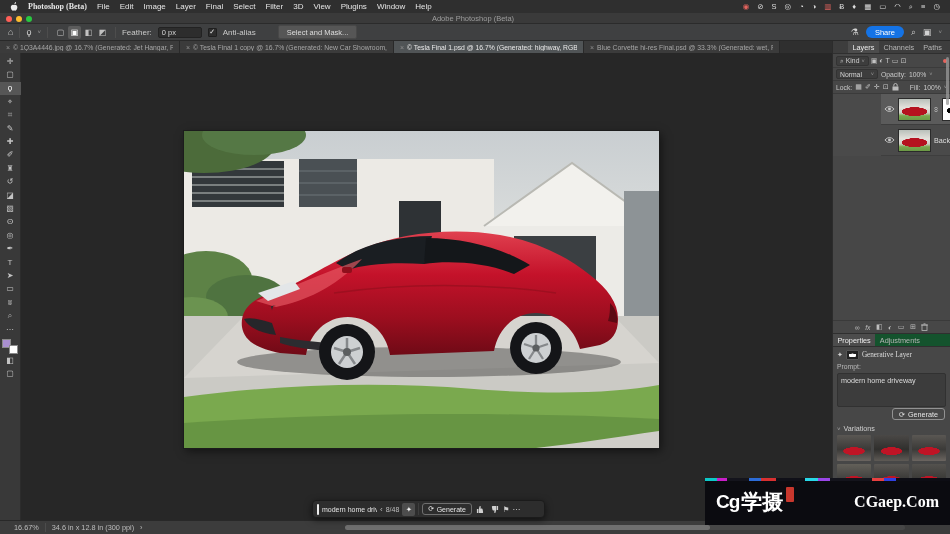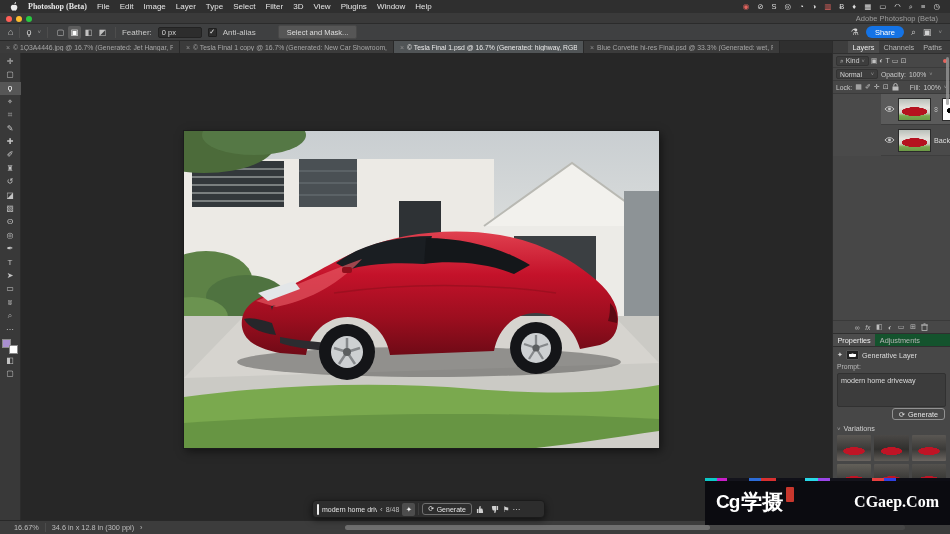--- a/index.html
+++ b/index.html
@@ -13,21 +13,21 @@
   .menubar-right { margin-left:auto; display:flex; gap:8px; align-items:center; font-size:7.5px; color:#ddd; }
   .menubar-right .red { color:#e5645e; }
   .apple-wrap { display:flex; align-items:center; }
 
   
   .titlebar { position:absolute; top:13px; left:0; right:0; height:11px; background:#3a3a3a;
               border-bottom:1px solid #2b2b2b; z-index:49; }
   .lights { position:absolute; left:6px; top:2.5px; display:flex; gap:4px; }
   .light { width:6px; height:6px; border-radius:50%; }
   .light.r { background:#ff5f57; } .light.y { background:#febc2e; } .light.g { background:#28c840; }
-  .title-text { position:absolute; left:0; right:12px; top:1px; text-align:right; font-size:7.5px; color:#9d9d9d; }
+  .title-text { position:absolute; left:0; right:4px; top:1px; text-align:center; font-size:7.5px; color:#9d9d9d; }
 
   
   .optionsbar { position:absolute; top:24px; left:0; right:0; height:17px; background:#3f4041;
                 border-bottom:1px solid #292929; display:flex; align-items:center; gap:6px;
                 padding:0 8px; font-size:8px; color:#c9c9c9; z-index:48; }
   .ob-sep { width:1px; height:11px; background:#2e2e2e; border-right:1px solid #4d4d4d; }
   .ob-icon { font-size:9px; color:#d2d2d2; }
   .mode-group { display:flex; gap:1px; }
   .mode-btn { width:13px; height:13px; display:flex; align-items:center; justify-content:center; font-size:8px;
               color:#c2c2c2; border-radius:2px; }
@@ -118,21 +118,21 @@
   .link-ic { font-size:7px; color:#cdcdcd; transform:rotate(90deg); width:6px; }
   .layer-name { font-size:7.2px; color:#dedede; }
   .layer-lock { margin-left:auto; display:flex; }
   .layers-spacer { flex:1 1 auto; background:#474747; }
   .layers-footer { height:13px; display:flex; align-items:center; justify-content:center; gap:5.5px;
                    border-top:1px solid #3a3a3a; font-size:7px; color:#bdbdbd; flex:0 0 auto; }
   .layers-footer .fx { font-style:italic; font-size:6.8px; }
   .props-tabs { display:flex; height:14px; background:#14532d; border-top:1px solid #2f2f2f;
                 border-bottom:1px solid #2f2f2f; flex:0 0 auto; }
   .gen-row { height:16px; display:flex; align-items:center; gap:3px; padding:0 4px; font-size:7.2px;
-             color:#dcdcdc; flex:0 0 auto; }
+             color:#dcdcdc; flex:0 0 auto;font-family:Liberation Serif, serif; }
   .gen-badge { font-size:7px; color:#cfcfcf; }
   .gen-mini { width:13px; height:10px; background:#222; border:1px solid #555; border-radius:1px;
               background-image:radial-gradient(ellipse 4px 2px at 50% 55%, #fff 90%, rgba(0,0,0,0) 100%); }
   .prompt-label { height:9px; padding:0 4px; font-size:6.8px; color:#b9b9b9; flex:0 0 auto; }
   .prompt-box { margin:1px 4px; height:34px; background:#3c3c3c; border:1px solid #313131; border-radius:2px;
                 color:#dcdcdc; font-size:7.2px; padding:2px 3px; resize:none; overflow:hidden;
                 font-family:"Liberation Sans",sans-serif; flex:0 0 auto; }
   .gen-btn-row { height:15px; display:flex; justify-content:flex-end; padding:0 5px; flex:0 0 auto; }
   .gen-btn { display:flex; align-items:center; gap:3px; border:1px solid #929292; border-radius:3px;
              padding:0 6px; font-size:7.2px; color:#e4e4e4; height:12px; }
@@ -173,21 +173,21 @@
   <span class="apple-wrap">
       <svg width="8" height="9" viewBox="0 0 10 11">
         <path d="M7.5 3.2c-.8 0-1.5.5-1.9.5S4.5 3.2 3.7 3.2C2.2 3.2 1 4.5 1 6.4c0 2.3 1.7 4.3 2.8 4.3.5 0 .8-.3 1.3-.3s.8.3 1.3.3c1.1 0 2.8-2 2.8-4.3 0-1.9-1.2-3.2-2.7-3.2zM5.6 2.9c.6-.1 1.3-.5 1.6-1.1.3-.5.4-1.2.3-1.8-.6.1-1.3.5-1.6 1-.3.5-.5 1.2-.3 1.9z" fill="#ececec"></path>
       </svg>
     </span>
   <span class="app-name">Photoshop (Beta)</span>
   <span>File</span>
   <span>Edit</span>
   <span>Image</span>
   <span>Layer</span>
-  <span>Type</span>
+  <span>Final</span>
   <span>Select</span>
   <span>Filter</span>
   <span>3D</span>
   <span>View</span>
   <span>Plugins</span>
   <span>Window</span>
   <span>Help</span>
   <span class="menubar-right">
     <span class="red">◉</span>
     <span>⊘</span>

